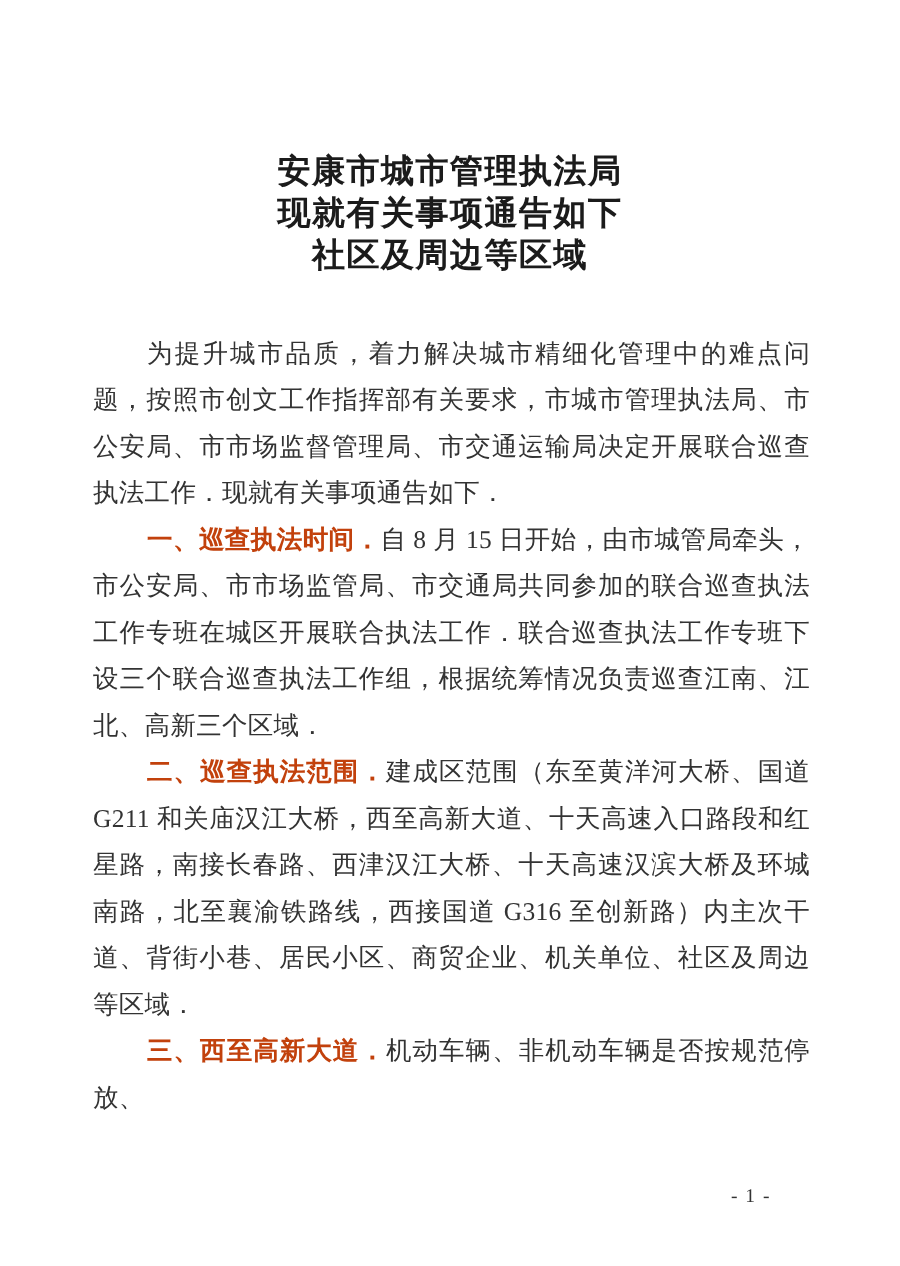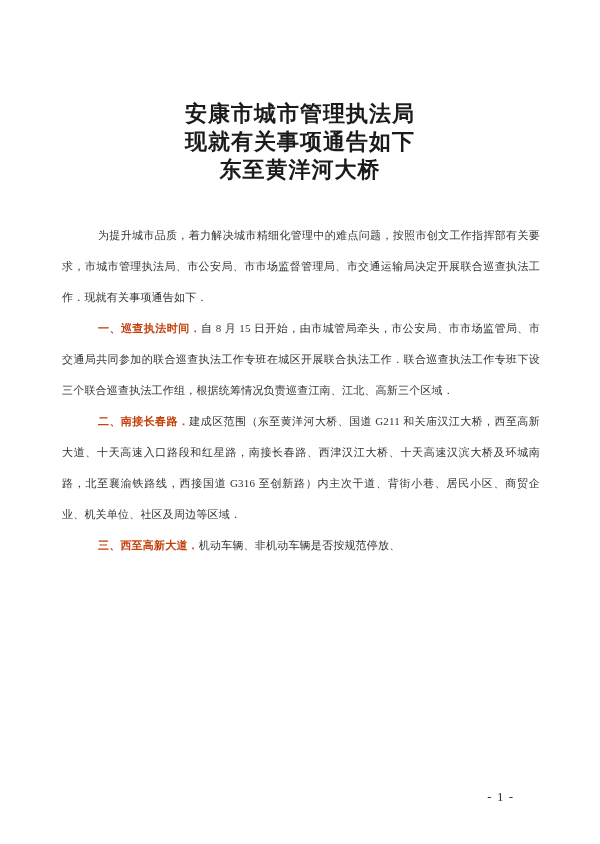--- a/index.html
+++ b/index.html
@@ -25,21 +25,21 @@
     font-weight: bold;
     color: #1b1b1b;
     letter-spacing: 1px;
     white-space: nowrap;
   }
   .content {
     margin: 36px 60px 0 62px; 
   }
   .para {
     margin: 0;
-    font-size: 11px;
+    font-size: 17px;
     line-height: 31px;
     color: #333333;
     text-align: justify;
     text-indent: 36px;
     letter-spacing: 0.2px;
   }
   .heading {
     font-weight: bold;
     color: #c2410c;
   }
@@ -54,25 +54,25 @@
   }
 </style>
 </head>
 <body>
 
 <div class="page">
 
   <div class="title-block">
     <div class="title-line">安康市城市管理执法局</div>
     <div class="title-line">现就有关事项通告如下</div>
-    <div class="title-line">东至黄洋河大桥</div>
+    <div class="title-line">社区及周边等区域</div>
   </div>
 
   <div class="content">
     <p class="para"><span class="heading"></span><span>为提升城市品质，着力解决城市精细化管理中的难点问题，按照市创文工作指挥部有关要求，市城市管理执法局、市公安局、市市场监督管理局、市交通运输局决定开展联合巡查执法工作．现就有关事项通告如下．</span></p>
     <p class="para"><span class="heading">一、巡查执法时间．</span><span>自 8 月 15 日开始，由市城管局牵头，市公安局、市市场监管局、市交通局共同参加的联合巡查执法工作专班在城区开展联合执法工作．联合巡查执法工作专班下设三个联合巡查执法工作组，根据统筹情况负责巡查江南、江北、高新三个区域．</span></p>
-    <p class="para"><span class="heading">二、南接长春路．</span><span>建成区范围（东至黄洋河大桥、国道 G211 和关庙汉江大桥，西至高新大道、十天高速入口路段和红星路，南接长春路、西津汉江大桥、十天高速汉滨大桥及环城南路，北至襄渝铁路线，西接国道 G316 至创新路）内主次干道、背街小巷、居民小区、商贸企业、机关单位、社区及周边等区域．</span></p>
+    <p class="para"><span class="heading">二、巡查执法范围．</span><span>建成区范围（东至黄洋河大桥、国道 G211 和关庙汉江大桥，西至高新大道、十天高速入口路段和红星路，南接长春路、西津汉江大桥、十天高速汉滨大桥及环城南路，北至襄渝铁路线，西接国道 G316 至创新路）内主次干道、背街小巷、居民小区、商贸企业、机关单位、社区及周边等区域．</span></p>
     <p class="para"><span class="heading">三、西至高新大道．</span><span>机动车辆、非机动车辆是否按规范停放、</span></p>
   </div>
 
   <div class="page-number">- 1 -</div>
 
 </div>
 
 </body></html>

